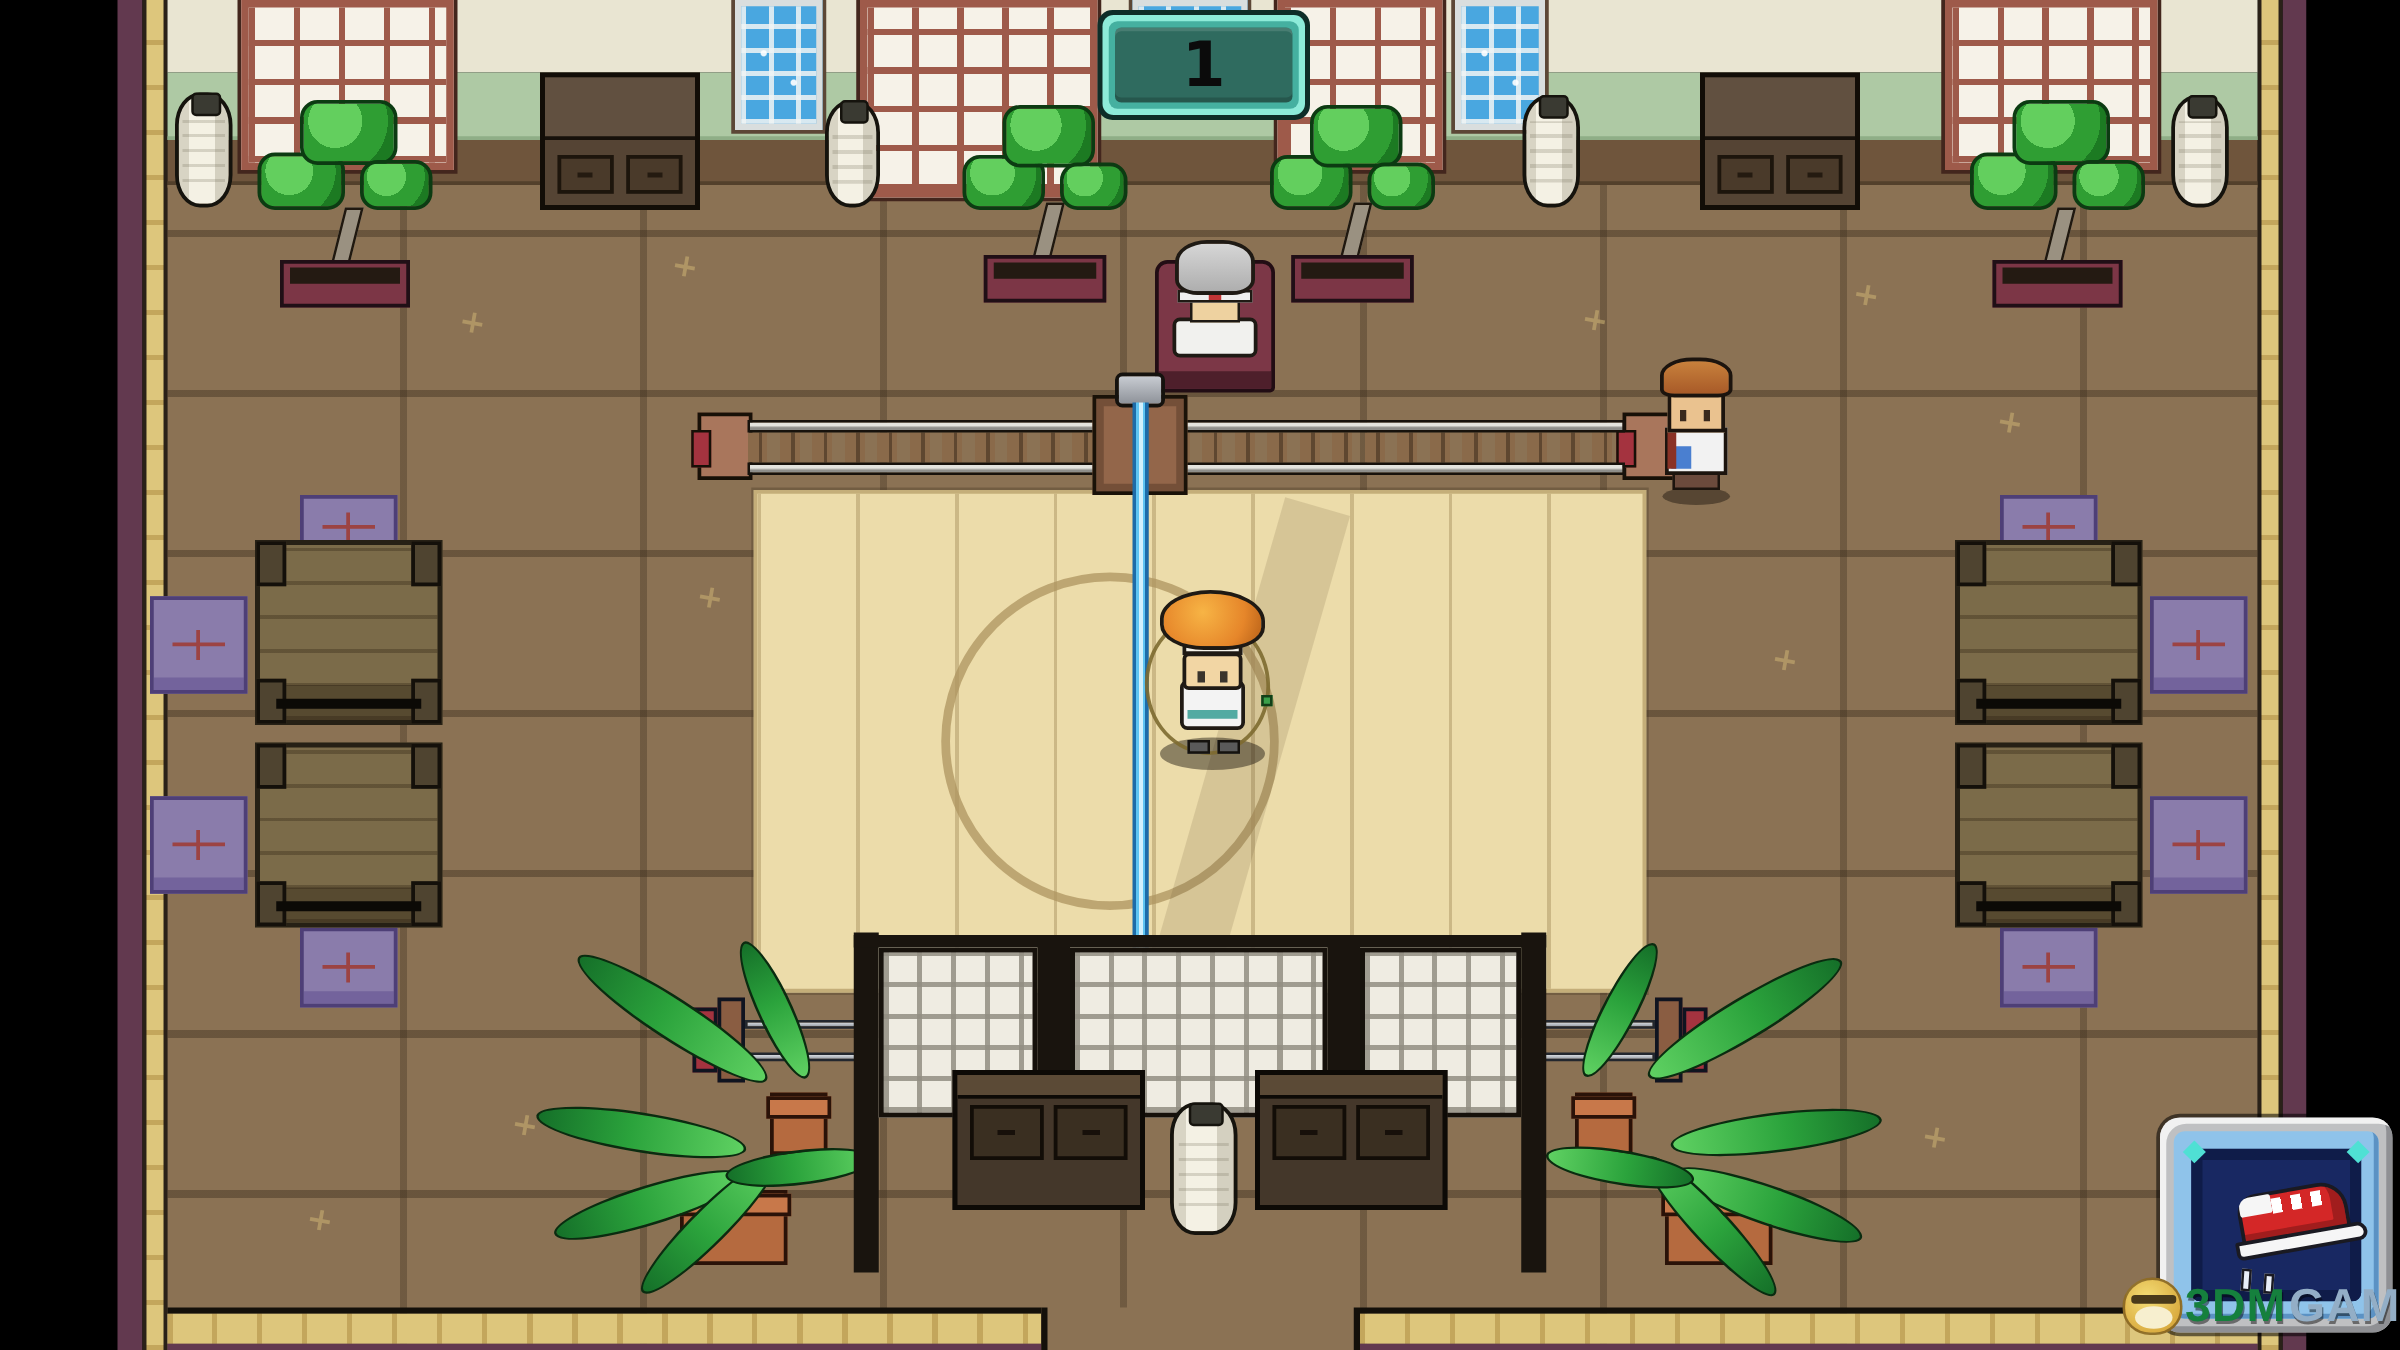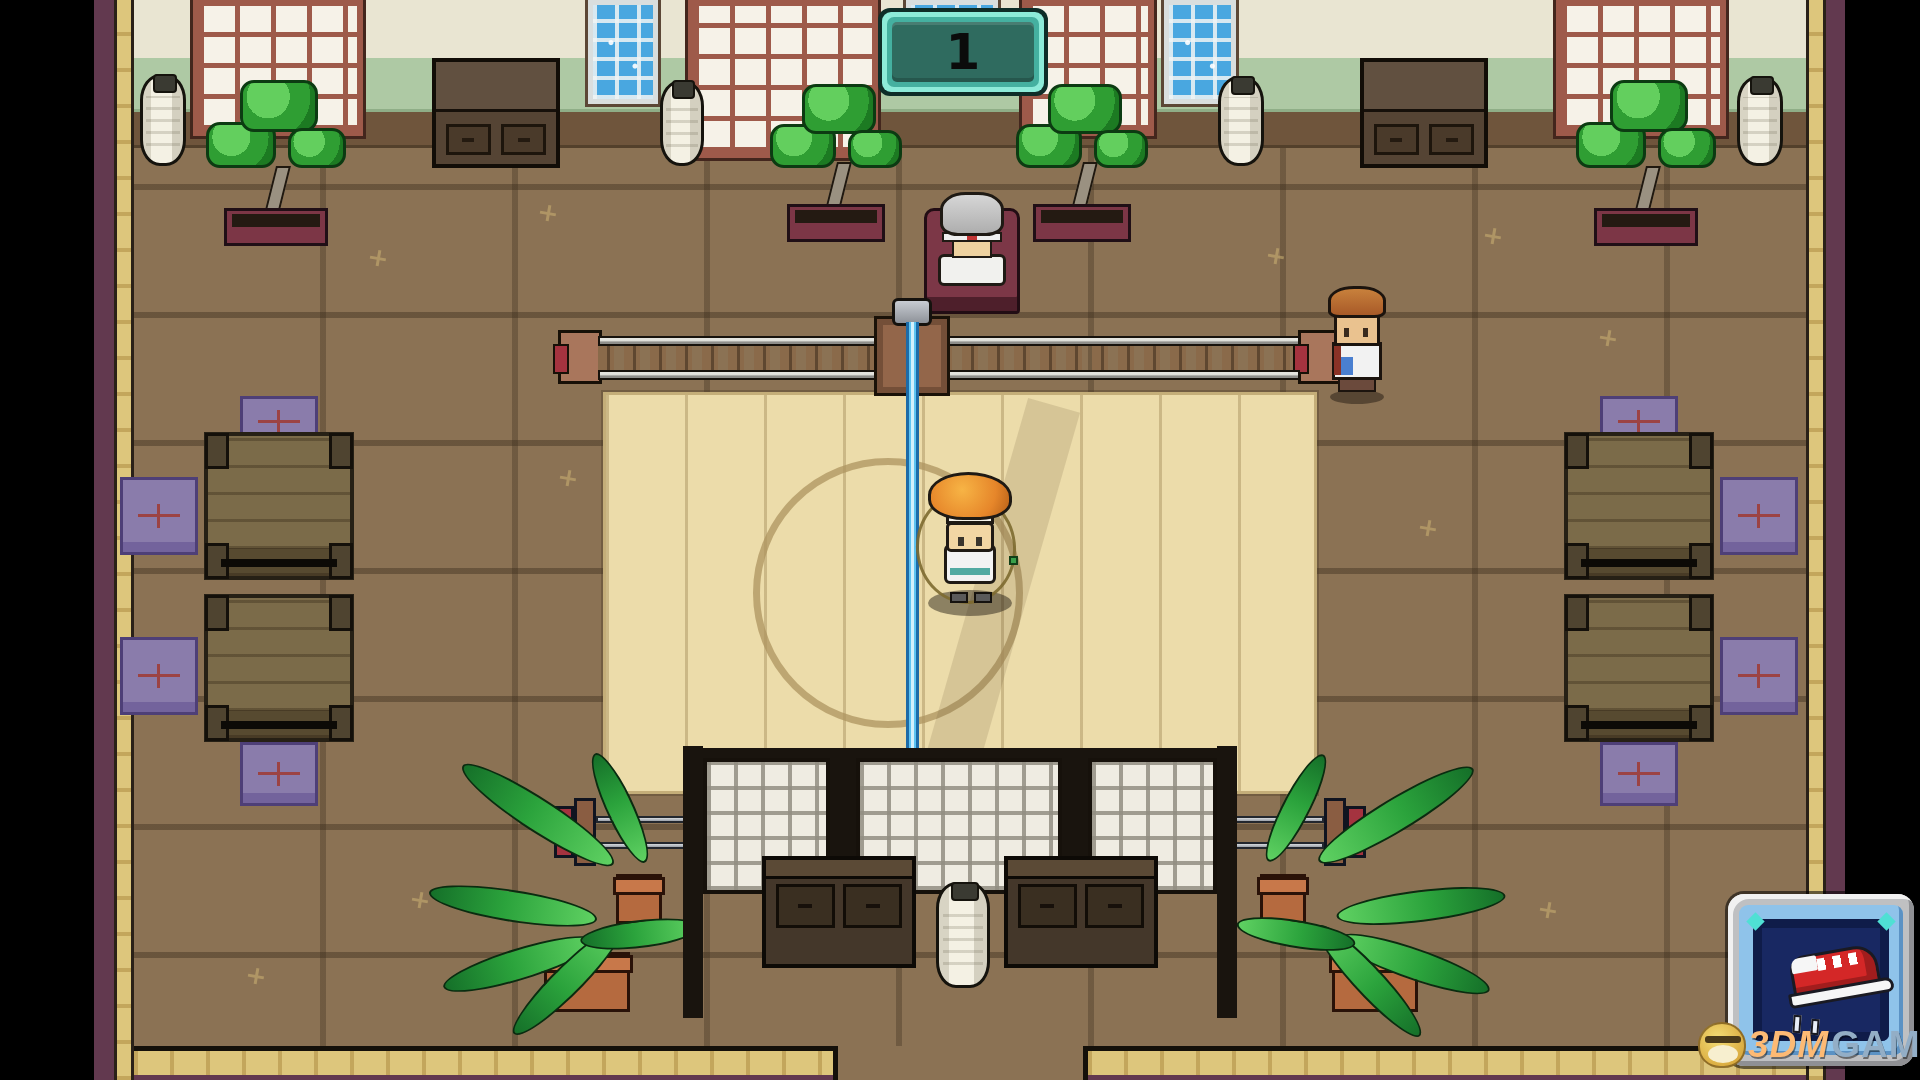--- a/index.html
+++ b/index.html
@@ -132,21 +132,21 @@
           border:3px solid #1a1a22;border-radius:3px 12px 10px 8px;box-sizing:border-box;}
   .dash{background:#e8eef8;border:2px solid #1a1a22;box-sizing:border-box;}
 
   
   .wm{display:flex;align-items:center;gap:2px;font-family:"Liberation Sans",sans-serif;
       font-weight:800;font-size:37px;letter-spacing:1px;text-shadow:1px 2px 0 rgba(0,0,0,.45);}
   .wm .mascot{position:relative;width:48px;height:46px;background:radial-gradient(circle at 40% 35%,#f4dd76,#d8a83c 80%);
       border-radius:50% 50% 46% 46%;border:2px solid rgba(110,80,25,.7);box-sizing:border-box;}
   .wm .mascot::before{content:"";position:absolute;left:8px;bottom:3px;width:30px;height:18px;background:#f7efcf;border-radius:50%;}
   .wm .mascot::after{content:"";position:absolute;left:5px;top:12px;width:36px;height:7px;background:#4a3a1a;border-radius:3px;}
-  .wm .t1{color:#fdba74;font-style:italic;}
+  .wm .t1{color:#15803d;}
   .wm .t2{color:#93aec6;}
 </style>
 </head>
 <body>
 
 <div class="scene">
 
   <div class="px maroon" style="left:94px;top:0;width:20px;height:1080px;"></div>
   <div class="px bamboo" style="left:114px;top:0;width:20px;height:1080px;"></div>
   <div class="px maroon" style="left:1826px;top:0;width:19px;height:1080px;"></div>

